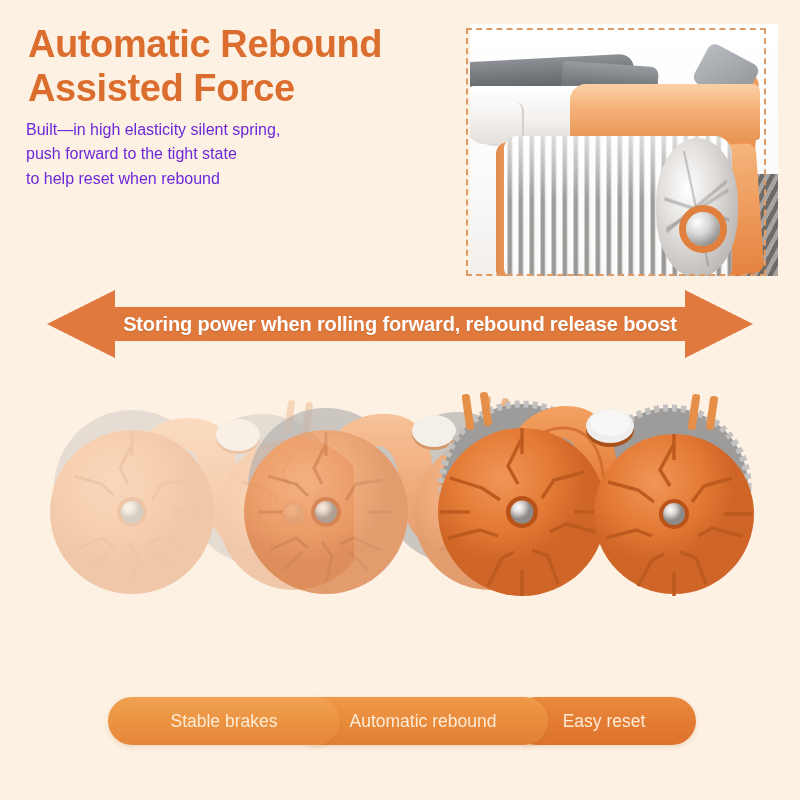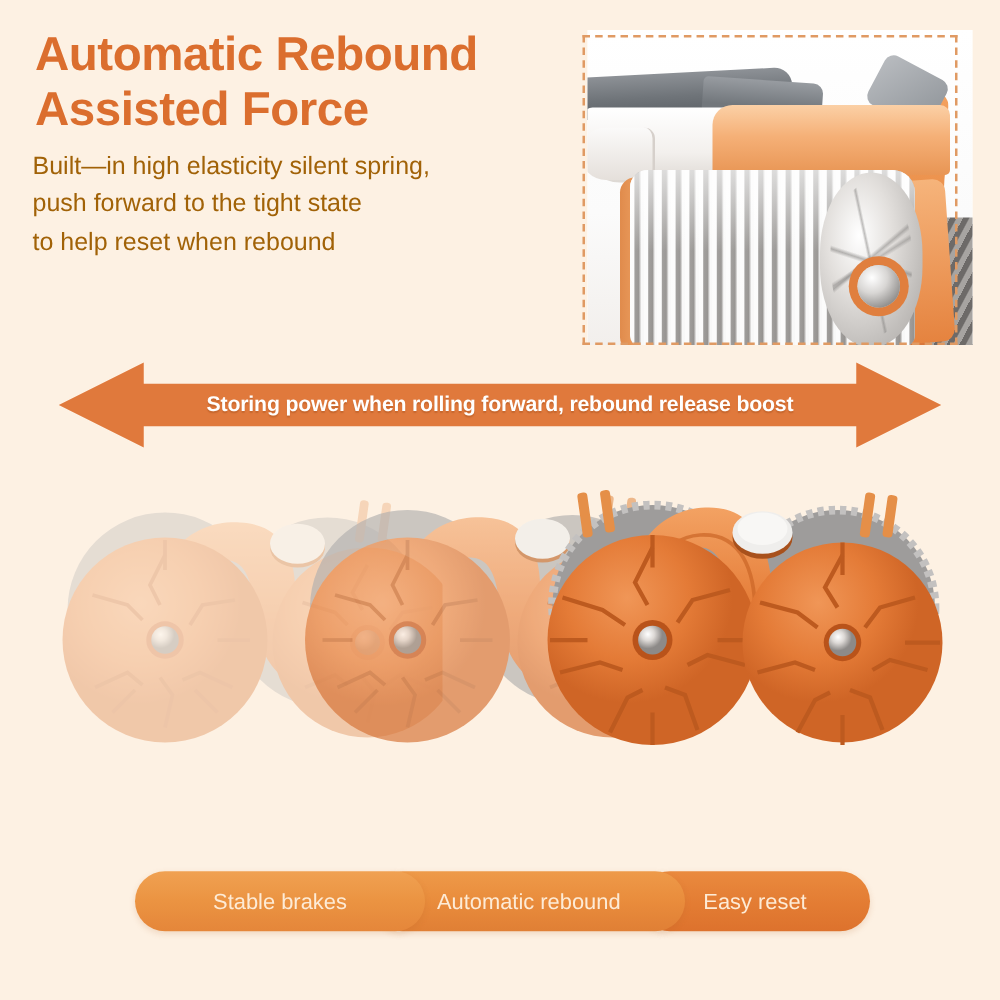--- a/index.html
+++ b/index.html
@@ -11,21 +11,21 @@
   #stage{position:absolute;inset:0;width:800px;height:800px;overflow:hidden;}
 
   
   .headline{
     position:absolute;left:28px;top:22px;width:430px;
     color:#db6e2e;font-weight:bold;font-size:38px;line-height:1.16;
     letter-spacing:-0.4px;white-space:pre-line;
   }
   .subcopy{
     position:absolute;left:26px;top:118px;width:440px;
-    color:#a16207;font-size:20px;line-height:1.52;font-weight:400;
+    color:#6d28d9;font-size:16px;line-height:1.52;font-weight:400;
     white-space:pre-line;
   }
 
   
   .photo-frame{
     position:absolute;left:466px;top:28px;width:300px;height:248px;
     border:2px dashed #e09a63;box-sizing:border-box;
   }
   .photo-clip{
     position:absolute;left:470px;top:24px;width:308px;height:252px;
@@ -124,21 +124,21 @@
     position:absolute;left:270px;top:150px;width:46px;height:118px;
     background:repeating-linear-gradient(118deg,#6d6a68 0px,#6d6a68 4px,#a7a4a1 5px,#a7a4a1 9px);
     border-radius:6px;
   }
 
   
   .arrow-wrap{position:absolute;left:40px;top:286px;width:720px;height:76px;}
   .arrow-label{
     position:absolute;left:0;top:0;width:720px;height:76px;
     display:flex;align-items:center;justify-content:center;
-    color:#ffffff;font-weight:bold;font-size:17px;letter-spacing:-0.15px;
+    color:#ffffff;font-weight:bold;font-size:20px;letter-spacing:-0.15px;
     text-shadow:0 1px 1px rgba(150,70,20,.35);
   }
 
   
   .wheels{position:absolute;left:0;top:372px;width:800px;height:268px;}
   .roller{position:absolute;top:0;width:330px;height:268px;}
 
   
   .pills{position:absolute;left:108px;top:697px;width:588px;height:60px;}
   .pill{

